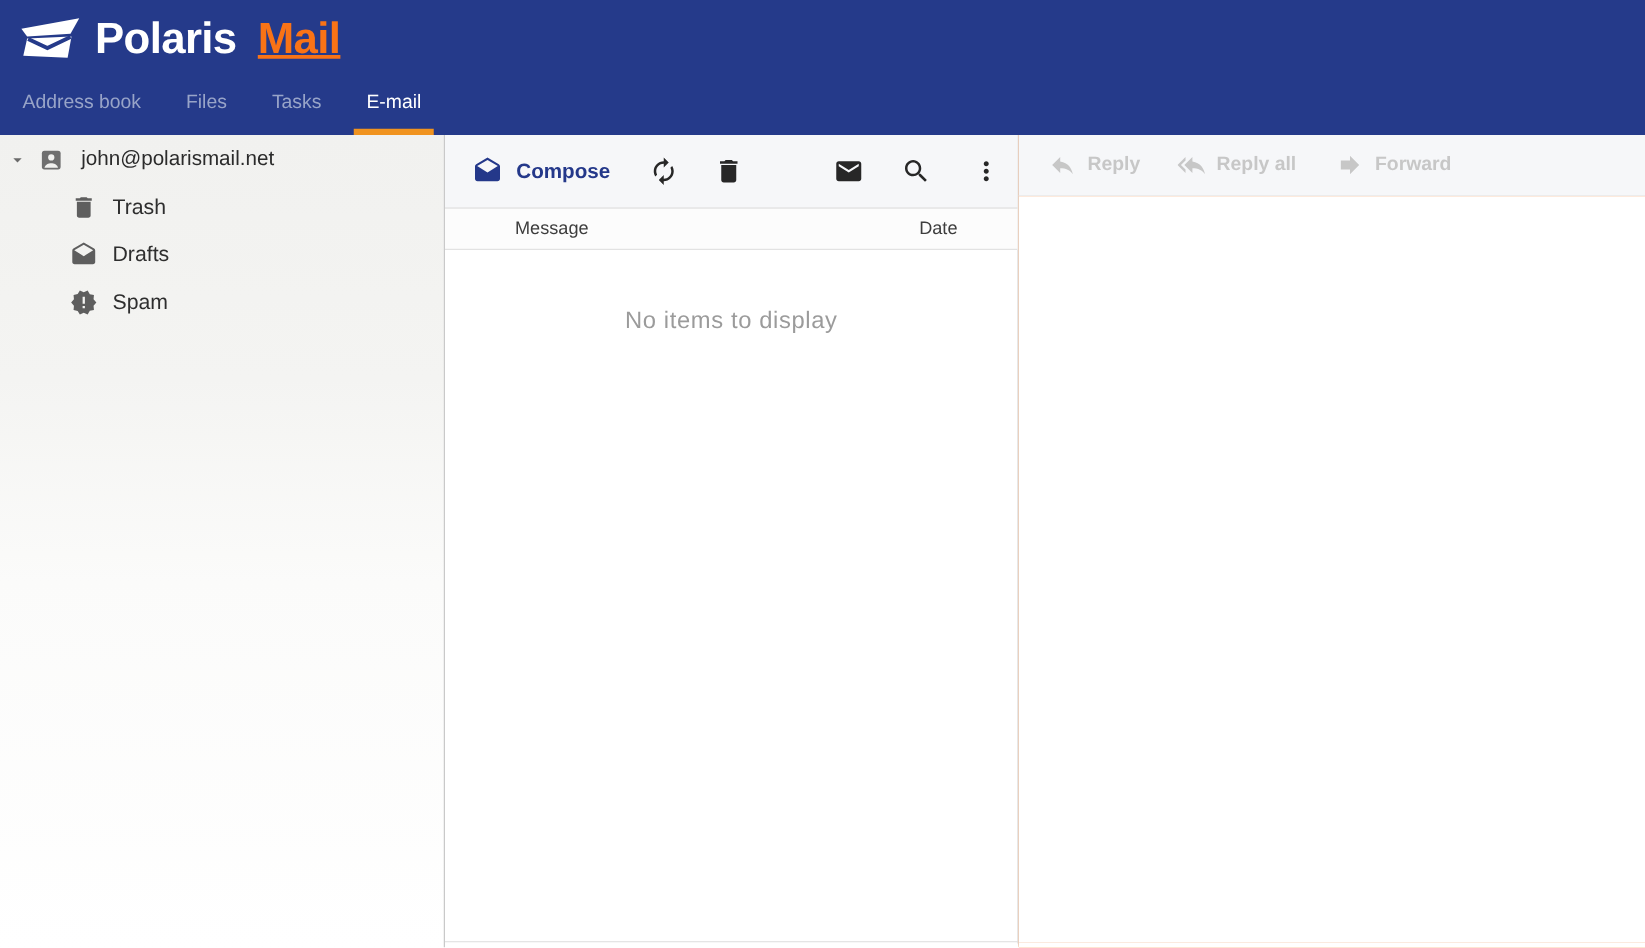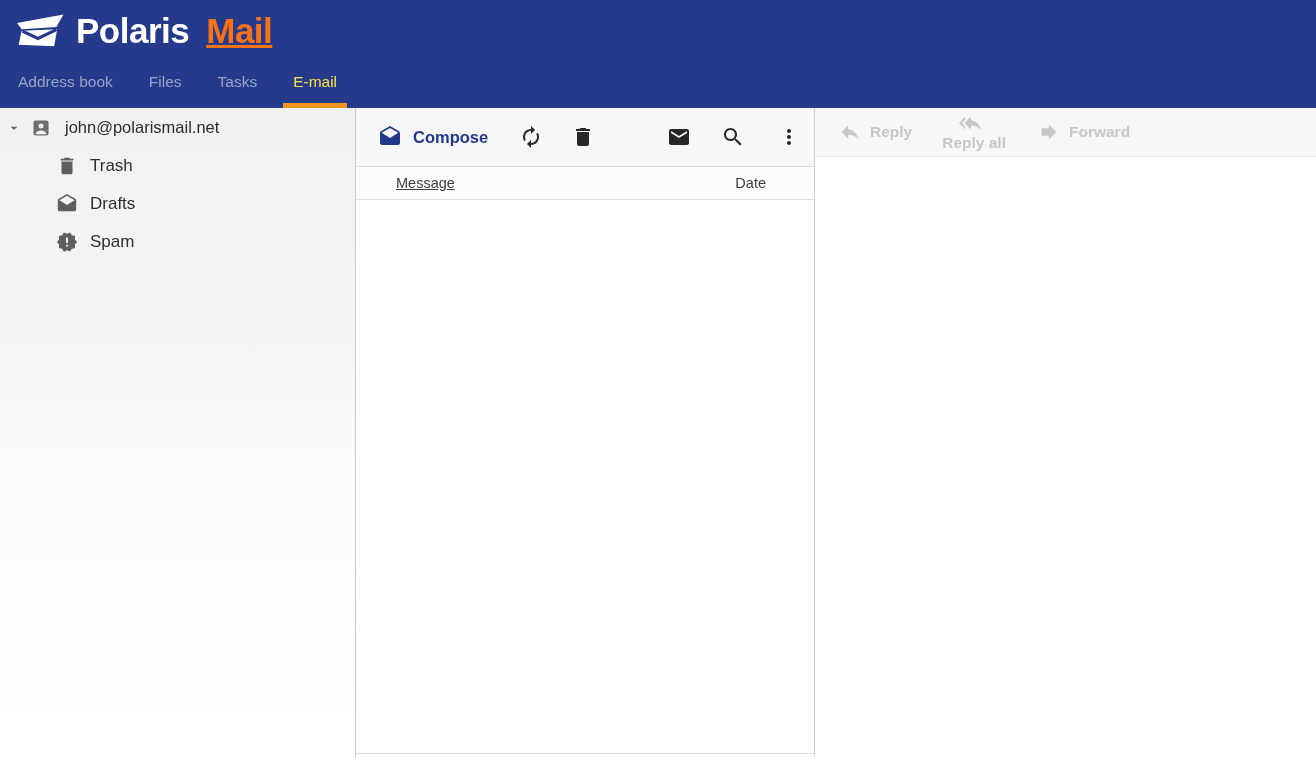--- a/index.html
+++ b/index.html
@@ -16,21 +16,21 @@
   .logo-row { display: flex; align-items: center; height: 60px; padding-left: 14px; }
   .logo-icon { width: 54px; height: 40px; margin-right: 8px; flex: none; }
   .logo-text { font-size: 35px; font-weight: bold; color: #ffffff; letter-spacing: -0.5px; line-height: 1; }
   .logo-text .mail { color: #f97316; margin-left: 17px; text-decoration: underline; }
   .top-nav { display: flex; height: 48px; padding-left: 8px; }
   .tab {
     display: flex; align-items: center; padding: 0 10px; margin-right: 16px;
     font-size: 15.5px; font-weight: normal; color: #98a4c8; cursor: pointer;
     border-bottom: 5px solid transparent;
   }
-  .tab.active { color: #fde047; border-bottom-color: #f0931f; }
+  .tab.active { color: #ffffff; border-bottom-color: #f0931f; }
 
   
   .main { flex: 1; display: flex; min-height: 0; }
 
   
   .sidebar {
     width: 356px; flex: none; border-right: 1px solid #c9c9c9;
     background: linear-gradient(180deg, #f1f1ef 0%, #f4f4f2 30%, #fbfbfa 55%, #ffffff 100%);
   }
   .account-row { display: flex; align-items: center; height: 39px; padding-left: 6px; cursor: pointer; }
@@ -69,41 +69,41 @@
   .ml-delete { margin-left: 26px; }
   .ml-mail   { margin-left: 70px; }
   .ml-search { margin-left: 28px; }
   .ml-more   { margin-left: 30px; }
 
   .col-headers {
     height: 33px; flex: none; display: flex; align-items: center;
     background: #fcfcfc; border-bottom: 1px solid #e2e2e2;
     font-size: 14.5px; color: #3d3d3d;
   }
-  .col-message { margin-left: 40px; cursor: pointer; text-decoration: underline; }
+  .col-message { margin-left: 56px; cursor: pointer; }
   .col-date { margin-left: auto; margin-right: 48px; cursor: pointer; }
   .empty-area { flex: 1; text-align: center; padding-top: 46px; }
   .empty-text { color: #9b9b9b; font-size: 19px; letter-spacing: 0.5px; }
 
   
   .reading-pane {
     flex: 1; background: #f97316; display: flex; flex-direction: column;
     border-bottom: 4px solid #ffffff; box-shadow: inset 0 -1px 0 #e3e3e3;
   }
   .reading-toolbar {
     height: 49px; flex: none; background: #f6f7f9; border-bottom: 1px solid #ececec;
     display: flex; align-items: center;
   }
   .disabled-btn {
     display: flex; align-items: center; padding: 0; background: none; border: none;
     color: #c7c7c7; font-family: inherit; font-size: 15.5px; font-weight: 600; cursor: default;
   }
   .disabled-btn .ico { width: 22px; height: 22px; margin-right: 9px; }
   .ml-reply { margin-left: 24px; }
-  .ml-replyall { margin-left: 30px; flex-direction: column; }
+  .ml-replyall { margin-left: 30px; }
   .ml-forward { margin-left: 32px; }
   .reading-content { flex: 1; background: #ffffff; }
 </style>
 </head>
 <body>
 
 <div class="app">
 
   <header class="header">
     <div class="logo-row">
@@ -194,20 +194,23 @@
             <path d="M12 8c1.1 0 2-.9 2-2s-.9-2-2-2-2 .9-2 2 .9 2 2 2zm0 2c-1.1 0-2 .9-2 2s.9 2 2 2 2-.9 2-2-.9-2-2-2zm0 6c-1.1 0-2 .9-2 2s.9 2 2 2 2-.9 2-2-.9-2-2-2z" fill="currentColor"></path>
           </svg>
         </button>
       </div>
 
       <div class="col-headers">
         <span class="col-message">Message</span>
         <span class="col-date">Date</span>
       </div>
 
+      <div class="empty-area">
+        <span class="empty-text">No items to display</span>
+      </div>
     </section>
 
     <section class="reading-pane">
       <div class="reading-toolbar">
         <button class="disabled-btn ml-reply" disabled="">
           <svg class="ico" viewBox="0 0 24 24">
             <path d="M10 9V5l-7 7 7 7v-4.1c5 0 8.5 1.6 11 5.1-1-5-4-10-11-11z" fill="currentColor"></path>
           </svg>
           <span>Reply</span>
         </button>

